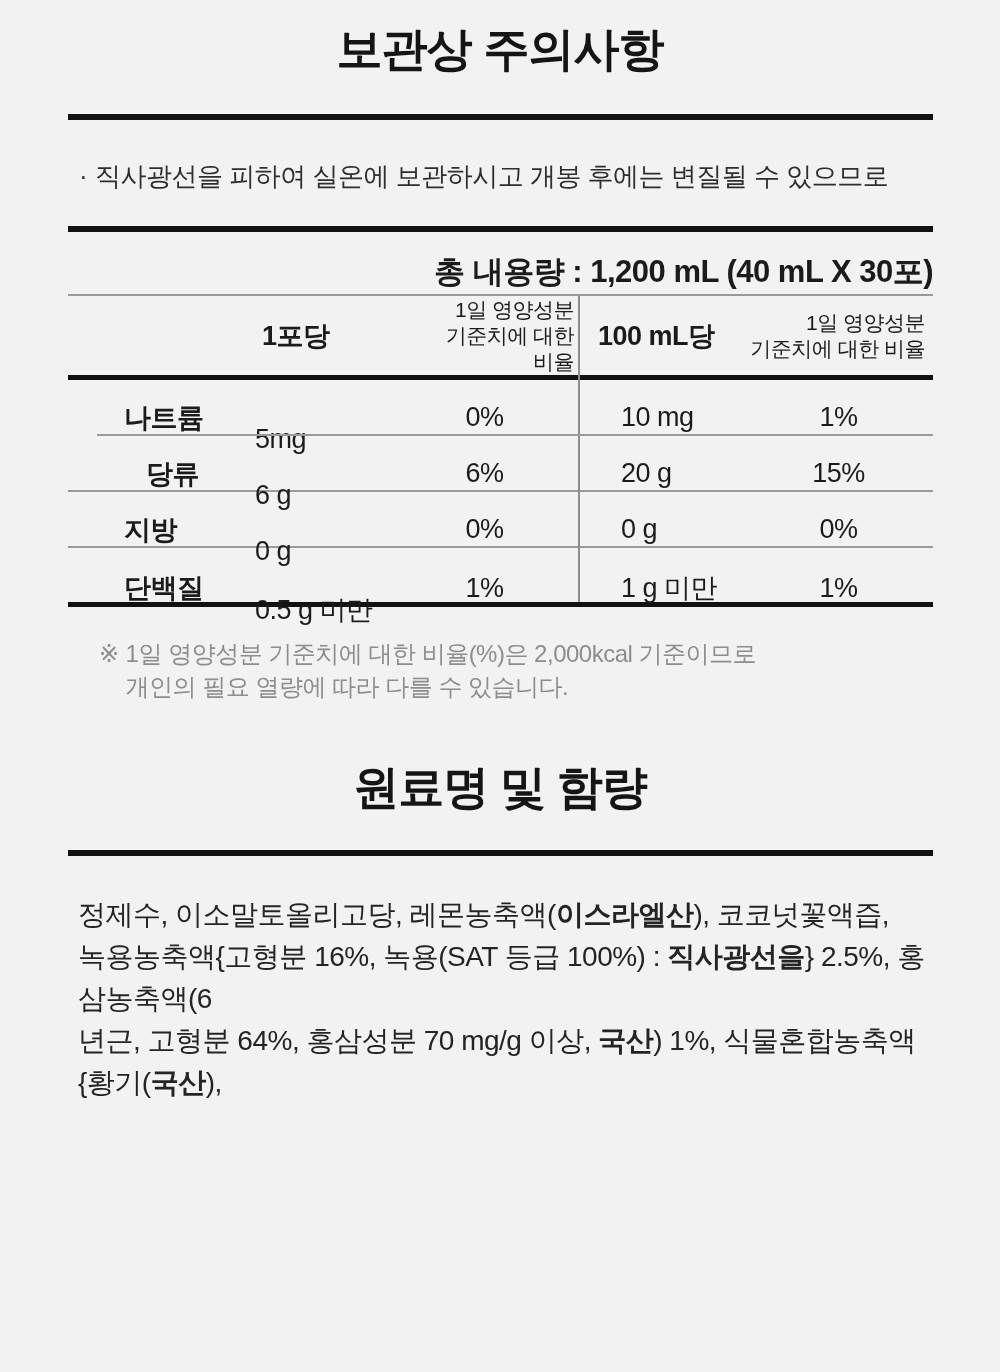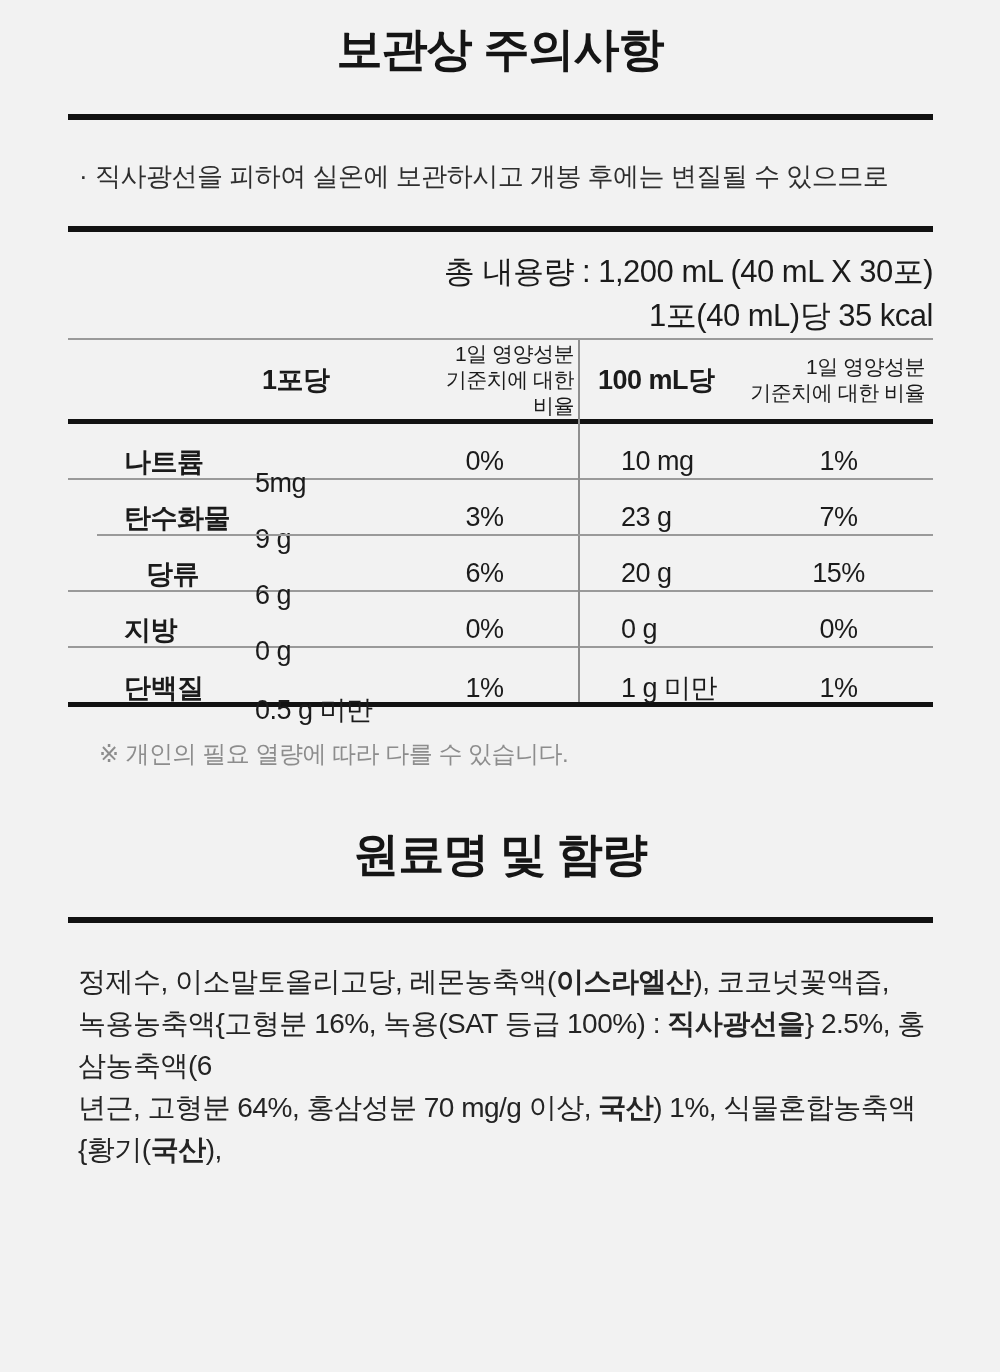--- a/index.html
+++ b/index.html
@@ -36,21 +36,21 @@
   }
   .note .bullet{width:10px;flex:0 0 auto;}
   .note-lines{padding-left:6px;}
   .note-l2{padding-left:16px;}
   .t2{padding-top:92px;}
   
   .serving{
     margin:18px 67px 0 0;
     text-align:right;
     font-size:31px;line-height:44px;
-    font-weight:400;
+    font-weight:700;
     color:#1b1b1b;
     letter-spacing:-0.5px;
   }
   
   .ntable{
     position:relative;
     margin:0 67px 0 68px;
     border-top:2px solid #9a9a9a;
     border-bottom:5px solid #121212;
   }
@@ -123,21 +123,20 @@
   <div class="note">
     <span class="bullet">·</span>
     <div class="note-lines">
       <div class="note-l1">직사광선을 피하여 실온에 보관하시고 개봉 후에는 변질될 수 있으므로</div>
     </div>
   </div>
 
   <div class="rule rule-2"></div>
   <div class="serving">
     <div>총 내용량 : 1,200 mL (40 mL X 30포)</div>
-    <div>1포(40 mL)당 35 kcal</div>
   </div>
 
   <div class="ntable">
     <div class="vline"></div>
 
     <div class="thead">
       <div></div>
       <div class="h-bold h-pack">1포당</div>
       <div class="h-pct h-pct-1">
         <div>1일 영양성분</div>
@@ -151,27 +150,20 @@
     </div>
 
     <div class="trow first">
       <div class="c-label">나트륨</div>
       <div class="c-v1">5mg</div>
       <div class="c-p1">0%</div>
       <div class="c-v2">10 mg</div>
       <div class="c-p2">1%</div>
     </div>
 
-    <div class="trow">
-      <div class="c-label">탄수화물</div>
-      <div class="c-v1">9 g</div>
-      <div class="c-p1">3%</div>
-      <div class="c-v2">23 g</div>
-      <div class="c-p2">7%</div>
-    </div>
 
     <div class="trow sub">
       <div class="c-label">당류</div>
       <div class="c-v1">6 g</div>
       <div class="c-p1">6%</div>
       <div class="c-v2">20 g</div>
       <div class="c-p2">15%</div>
     </div>
 
     <div class="trow">
@@ -187,20 +179,21 @@
       <div class="c-v1">0.5 g 미만</div>
       <div class="c-p1">1%</div>
       <div class="c-v2">1 g 미만</div>
       <div class="c-p2">1%</div>
     </div>
   </div>
 
   <div class="footnote">
     <span class="marker">※</span>
     <div>
+      <div>1일 영양성분 기준치에 대한 비율(%)은 2,000kcal 기준이므로</div>
       <div>개인의 필요 열량에 따라 다를 수 있습니다.</div>
     </div>
   </div>
 
   <div class="section-title t3">원료명 및 함량</div>
   <div class="rule rule-3"></div>
   <div class="ingredients">
     <div><span>정제수, 이소말토올리고당, 레몬농축액(</span><span class="b">이스라엘산</span><span>), 코코넛꽃액즙,</span></div>
     <div><span>녹용농축액{고형분 16%, 녹용(SAT 등급 100%) : </span><span class="b">직사광선을</span><span>} 2.5%, 홍삼농축액(6</span></div>
     <div><span>년근, 고형분 64%, 홍삼성분 70 mg/g 이상, </span><span class="b">국산</span><span>) 1%, 식물혼합농축액{황기(</span><span class="b">국산</span><span>),</span></div>

